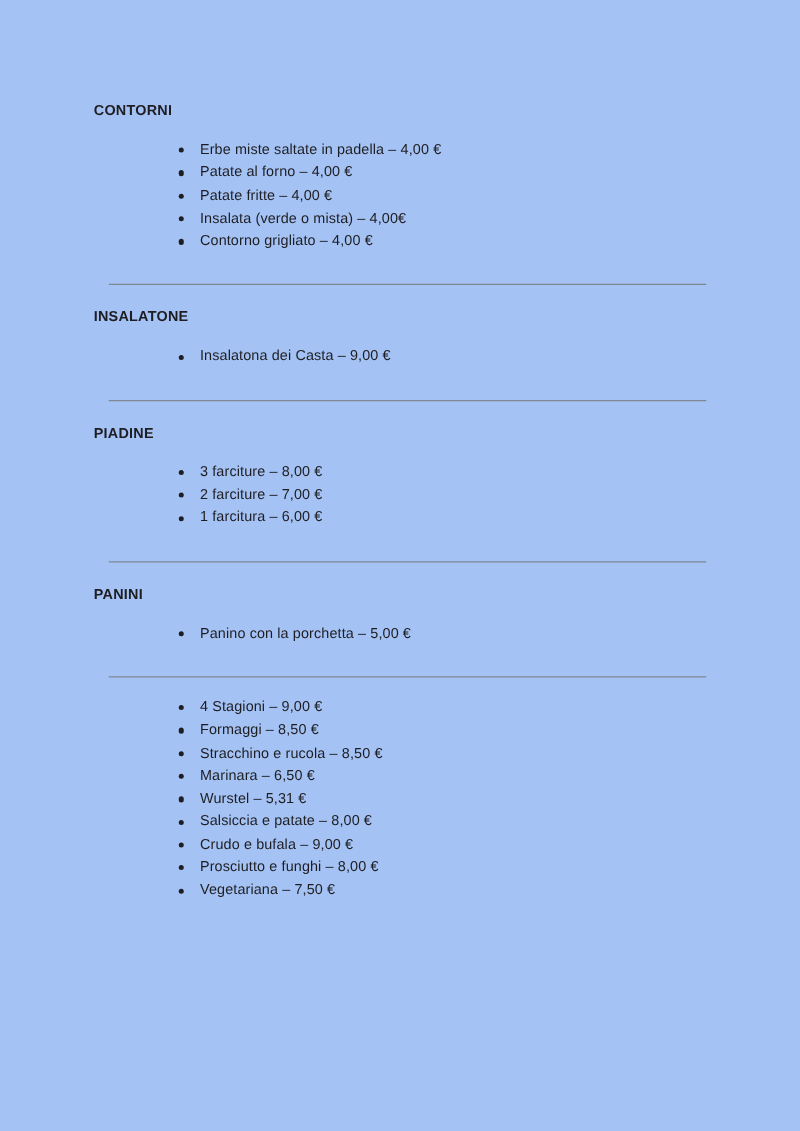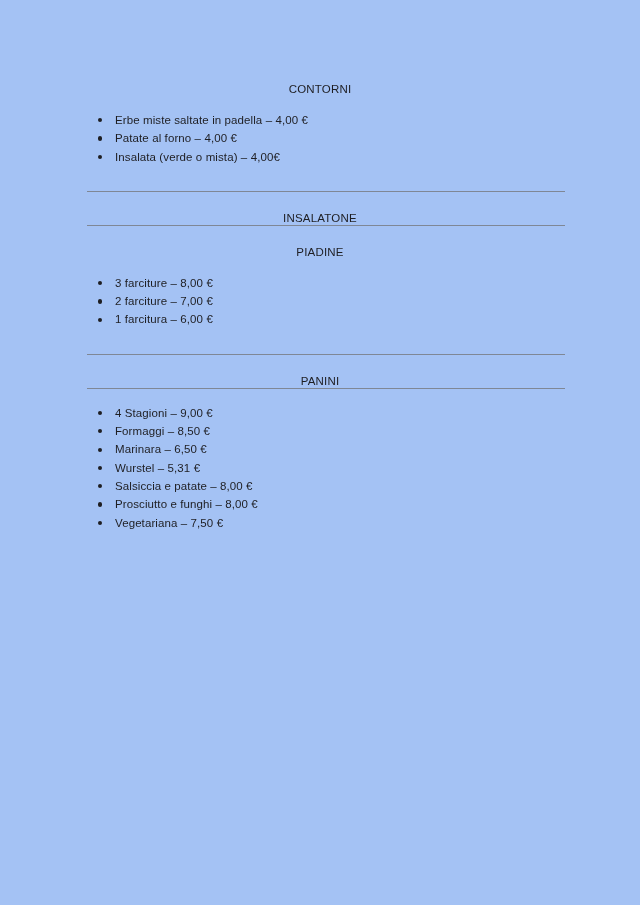--- a/index.html
+++ b/index.html
@@ -18,36 +18,36 @@
     box-sizing: border-box;
     width: 640px;
     min-height: 905px;
     padding: 63px 75px 40px 75px;
     background: #a4c2f4;
   }
   .section-title {
     margin: 19px 0 0 0;
     font-size: 11.5px;
     line-height: 14px;
-    font-weight: 400;
+    font-weight: 700;
     letter-spacing: 0.2px;
     color: #1e1e22;
-    text-align: center;
   }
   .item-list {
     margin: 15px 0 25px 0;
     padding: 0 0 0 40px;
     list-style: none;
   }
   .item-list li {
     position: relative;
     font-size: 11.5px;
     line-height: 18.3px;
     letter-spacing: 0.1px;
     color: #1e1e22;
+    margin-left: 45px;
   }
   .item-list li::before {
     content: "";
     position: absolute;
     left: -17px;
     top: 7.2px;
     width: 4.2px;
     height: 4.2px;
     border-radius: 50%;
     background: #1e1e22;
@@ -62,54 +62,64 @@
 </head>
 <body>
 
 <main class="page">
 
   <section>
     <h2 class="section-title">CONTORNI</h2>
     <ul class="item-list">
       <li>Erbe miste saltate in padella – 4,00 €</li>
       <li>Patate al forno – 4,00 €</li>
+      <li>Patate fritte – 4,00 €</li>
       <li>Insalata (verde o mista) – 4,00€</li>
+      <li>Contorno grigliato – 4,00 €</li>
     </ul>
   </section>
 
   <hr class="section-divider">
 
   <section>
     <h2 class="section-title">INSALATONE</h2>
+    <ul class="item-list">
+      <li>Insalatona dei Casta – 9,00 €</li>
+    </ul>
   </section>
 
   <hr class="section-divider">
 
   <section>
     <h2 class="section-title">PIADINE</h2>
     <ul class="item-list">
       <li>3 farciture – 8,00 €</li>
       <li>2 farciture – 7,00 €</li>
       <li>1 farcitura – 6,00 €</li>
     </ul>
   </section>
 
   <hr class="section-divider">
 
   <section>
     <h2 class="section-title">PANINI</h2>
+    <ul class="item-list">
+      <li>Panino con la porchetta – 5,00 €</li>
+    </ul>
   </section>
 
   <hr class="section-divider">
 
   <section>
     <ul class="item-list">
       <li>4 Stagioni – 9,00 €</li>
       <li>Formaggi – 8,50 €</li>
+      <li>Stracchino e rucola – 8,50 €</li>
       <li>Marinara – 6,50 €</li>
       <li>Wurstel – 5,31 €</li>
       <li>Salsiccia e patate – 8,00 €</li>
+      <li>Crudo e bufala – 9,00 €</li>
       <li>Prosciutto e funghi – 8,00 €</li>
       <li>Vegetariana – 7,50 €</li>
     </ul>
   </section>
 
 </main>
 
 </body></html>

